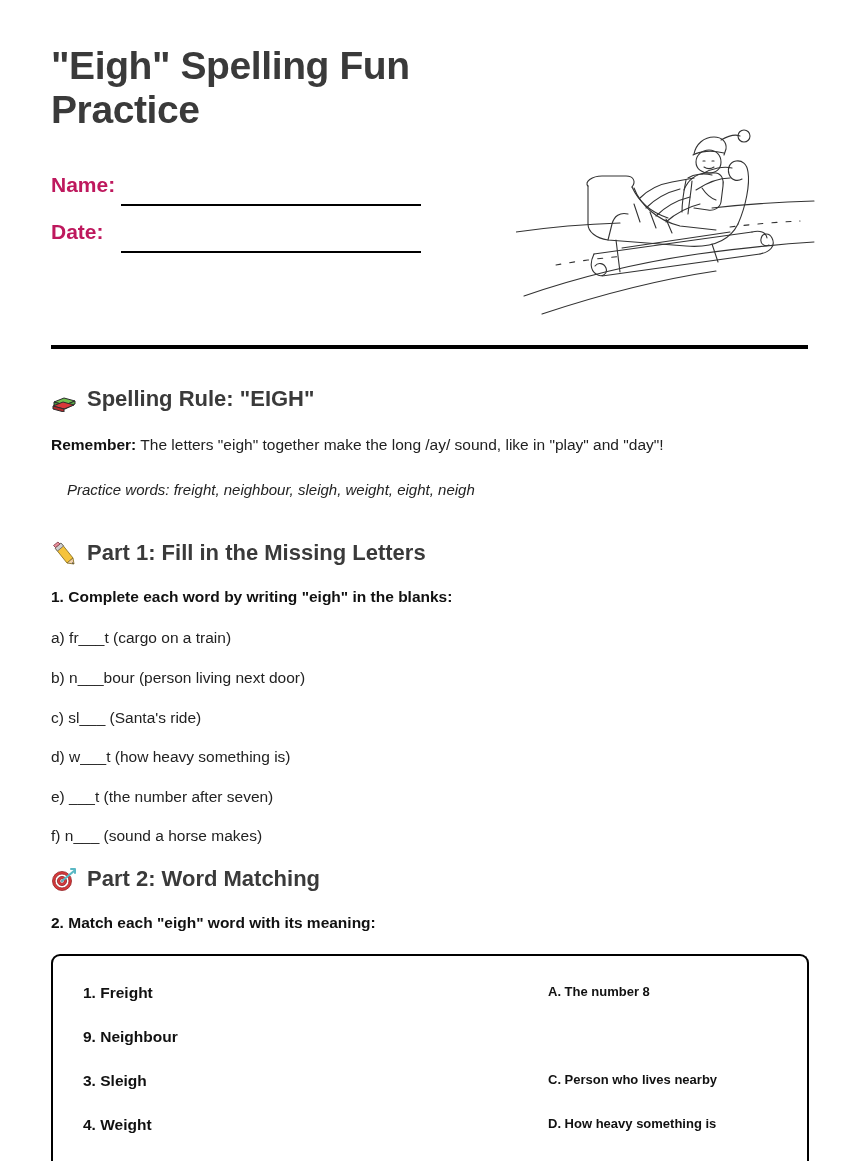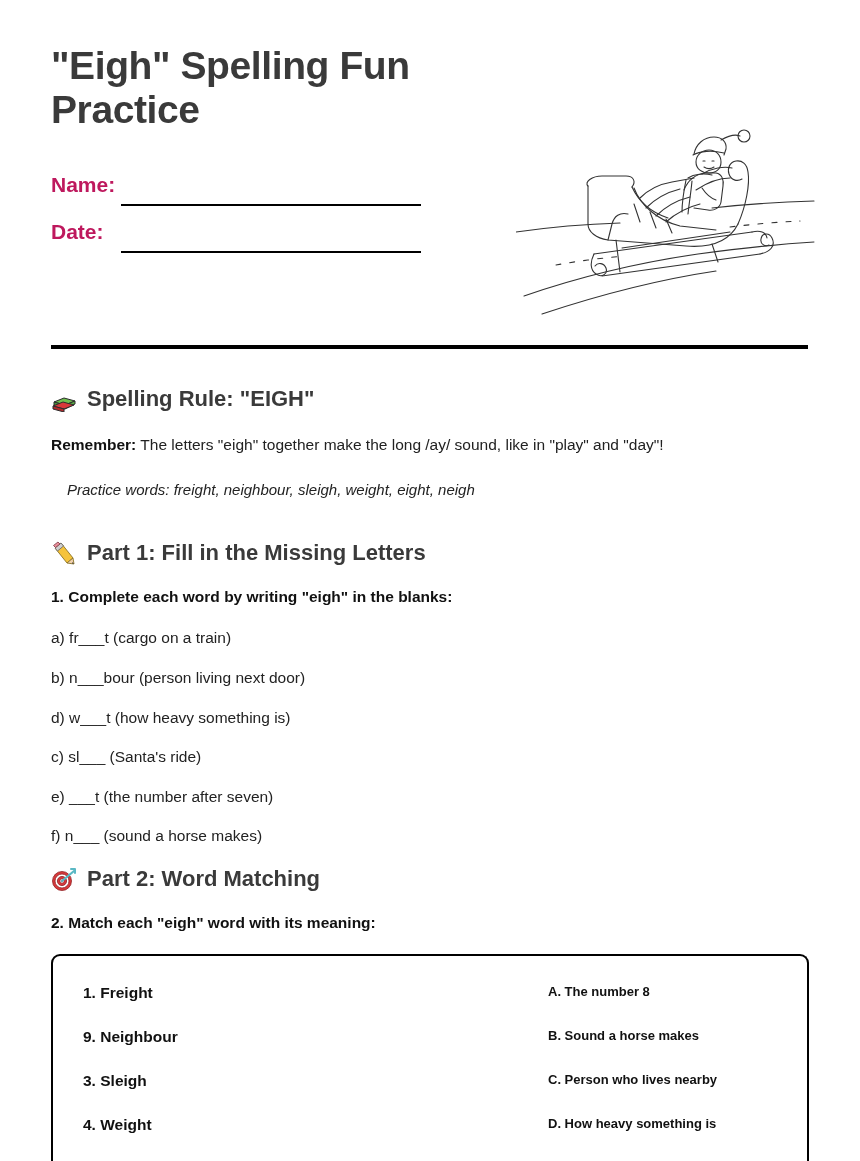--- a/index.html
+++ b/index.html
@@ -286,22 +286,22 @@
           <path d="M2.5 5.5 L7 2 L9 4 L4.5 7.5 Z" fill="#e88f9a" stroke="#8a4450" stroke-width="0.9"></path>
         </svg>
       </span>
       <span>Part 1: Fill in the Missing Letters</span>
     </h2>
 
     <p class="instruction">1. Complete each word by writing "eigh" in the blanks:</p>
 
     <p class="blank-item">a) fr___t (cargo on a train)</p>
     <p class="blank-item">b) n___bour (person living next door)</p>
+    <p class="blank-item">c) sl___ (Santa's ride)</p>
     <p class="blank-item">d) w___t (how heavy something is)</p>
-    <p class="blank-item">c) sl___ (Santa's ride)</p>
     <p class="blank-item">e) ___t (the number after seven)</p>
     <p class="blank-item">f) n___ (sound a horse makes)</p>
 
     <h2 class="section-heading part2-heading">
       <span class="emoji">
         <svg viewBox="0 0 26 26" width="26" height="26">
           <circle cx="11" cy="15" r="9.5" fill="#d8383a" stroke="#8f2224" stroke-width="0.8"></circle>
           <circle cx="11" cy="15" r="7" fill="#ffffff" stroke="#8f2224" stroke-width="0.8"></circle>
           <circle cx="11" cy="15" r="4.6" fill="#d8383a" stroke="#8f2224" stroke-width="0.8"></circle>
           <circle cx="11" cy="15" r="2.2" fill="#ffffff" stroke="#8f2224" stroke-width="0.8"></circle>
@@ -317,21 +317,20 @@
 
     <div class="match-box">
 
       <div class="match-row">
         <span class="match-left">1. Freight</span>
         <span class="match-right">A. The number 8</span>
       </div>
 
       <div class="match-row">
         <span class="match-left">9. Neighbour</span>
-        <span class="match-right">B. Sound a horse makes</span>
       </div>
 
       <div class="match-row">
         <span class="match-left">3. Sleigh</span>
         <span class="match-right">C. Person who lives nearby</span>
       </div>
 
       <div class="match-row">
         <span class="match-left">4. Weight</span>
         <span class="match-right">D. How heavy something is</span>

